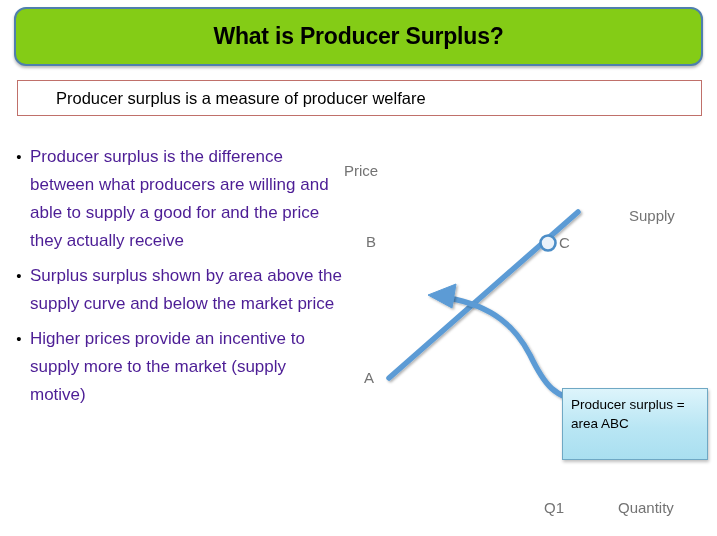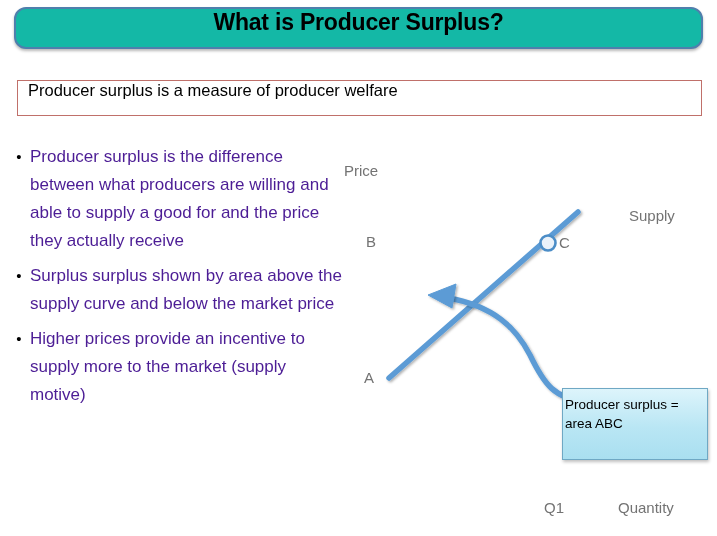--- a/index.html
+++ b/index.html
@@ -15,48 +15,50 @@
     font-family: "Liberation Sans", sans-serif;
     color: #000000;
   }
 
   
   #title-box {
     position: absolute;
     left: 14px;
     top: 7px;
     width: 689px;
-    height: 42px;
+    height: 59px;
     box-sizing: border-box;
-    background: #14b8a6;
+    background: #84cc16;
     border: 2px solid #4f7fad;
     border-radius: 12px;
     box-shadow: 0 2px 3px rgba(0,0,0,0.28);
     display: flex;
-    align-items: flex-start;
+    align-items: center;
     justify-content: center;
   }
   #title-text {
     font-size: 23px;
     font-weight: bold;
     letter-spacing: -0.2px;
     color: #000000;
   }
 
   
   #subtitle-box {
     position: absolute;
     left: 17px;
     top: 80px;
     width: 685px;
     height: 36px;
     box-sizing: border-box;
     background: #ffffff;
     border: 1.5px solid #c0706a;
     display: flex;
+    align-items: center;
+    padding-left: 28px;
   }
   #subtitle-text {
     font-size: 16.5px;
     padding-left: 10px;
     color: #000000;
   }
 
   
   #bullet-list {
     position: absolute;
@@ -114,21 +116,21 @@
   #callout-box {
     position: absolute;
     left: 222px;
     top: 238px;
     width: 146px;
     height: 72px;
     box-sizing: border-box;
     background: linear-gradient(to bottom, #ddf4fb 0%, #b9e6f4 55%, #a9dff0 100%);
     border: 1px solid #6fa8c4;
     box-shadow: 1px 2px 3px rgba(0,0,0,0.25);
-    padding: 6px 2px;
+    padding: 6px 8px;
   }
   #callout-text {
     font-size: 13.5px;
     line-height: 19px;
     color: #000000;
   }
 </style>
 </head>
 <body>
 

